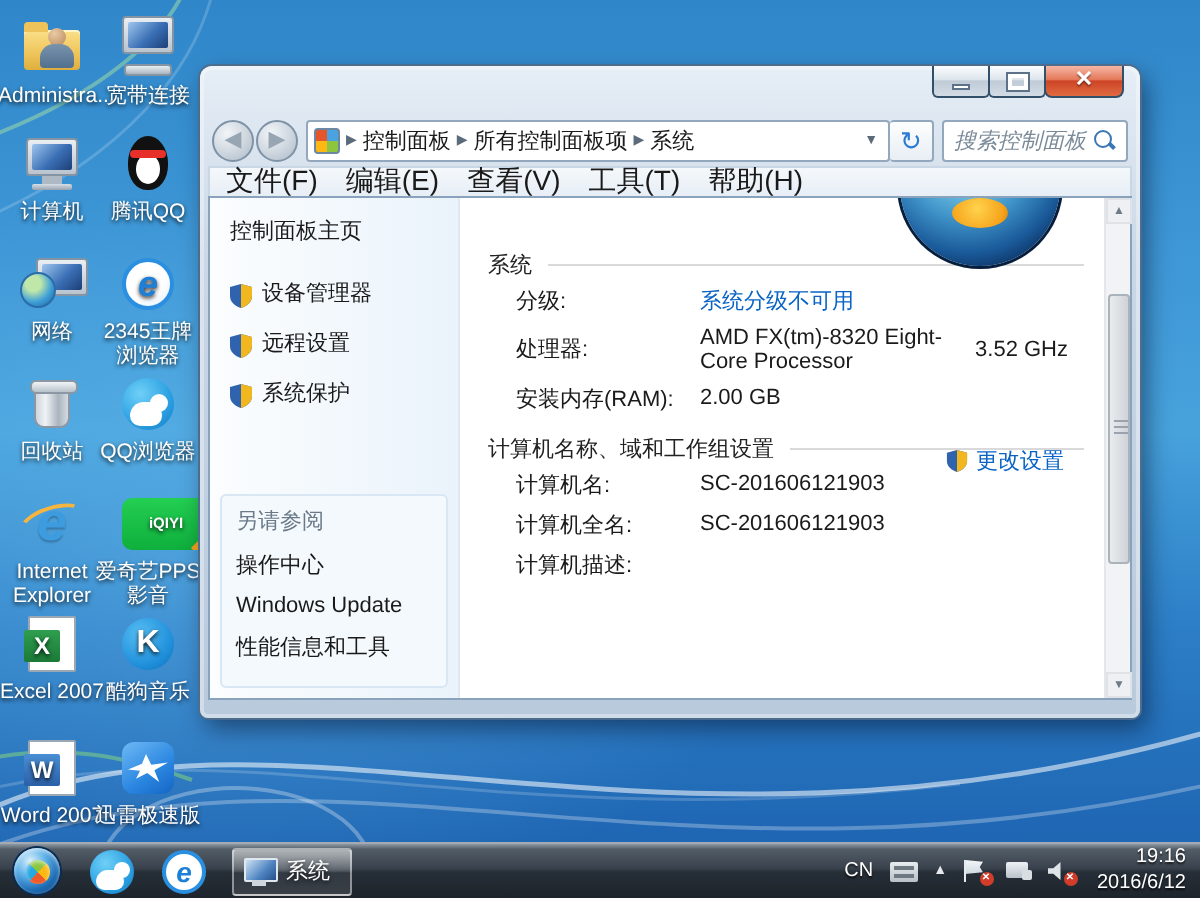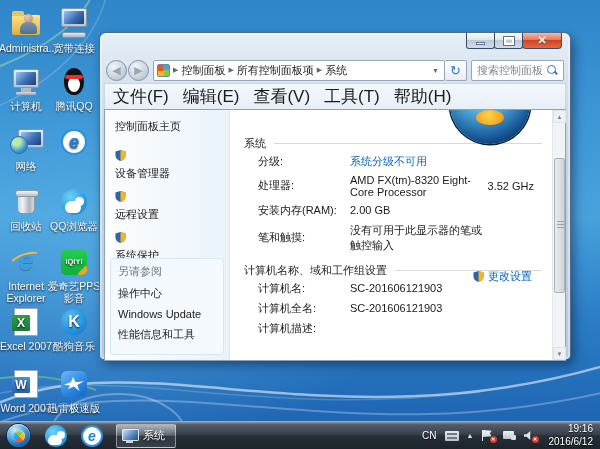--- a/index.html
+++ b/index.html
@@ -57,21 +57,21 @@
         background:radial-gradient(circle at 35% 30%,#6fd0f7,#2ba0e2 60%,#1479c2); overflow:hidden;}
   .qqb::before{ content:""; position:absolute; left:4px; top:12px; width:16px; height:12px;
         border-radius:8px 8px 6px 6px; background:#fff;}
   .qqb::after{ content:""; position:absolute; left:14px; top:8px; width:9px; height:9px;
         border-radius:50%; background:#fff;}
   .ie-e{ position:absolute; left:2px; top:0px; width:28px; height:30px; color:#3d9be0;
         font-size:27px; font-weight:bold; font-style:italic; line-height:30px; text-align:center;
         text-shadow:0 1px 1px rgba(0,0,0,.25);}
   .ie-ring{ position:absolute; left:-1px; top:7px; width:34px; height:16px; border:2.5px solid transparent;
         border-top-color:#f5b53f; border-radius:50%; transform:rotate(-18deg);}
-  .iqiyi{ position:absolute; left:3px; top:3px; width:26px; height:26px; border-radius:5px;
+  .iqiyi{ position:absolute; left:3px; top:3px; width:44px; height:26px; border-radius:5px;
         background:linear-gradient(#23cf52,#0faf3c); color:#fff; font-weight:bold; font-size:7.5px;
         text-align:center; line-height:26px; overflow:hidden;}
   .iqiyi::after{ content:""; position:absolute; right:-5px; bottom:-5px; width:12px; height:12px;
         background:#f6a21c; transform:rotate(45deg);}
   .sheet{ position:absolute; left:4px; top:2px; width:24px; height:28px; background:#fff;
         border:1px solid #9aa7b4; border-radius:1px;}
   .sheet .blk{ position:absolute; left:-3px; top:6px; width:18px; height:16px; color:#fff;
         font-weight:bold; font-size:12px; text-align:center; line-height:16px; border-radius:1px;}
   .blk.green{ background:linear-gradient(#2f9e4f,#1b7a37);}
   .blk.blue{ background:linear-gradient(#4a8fd4,#2b5fa8);}
@@ -111,35 +111,35 @@
   .cpicon{ width:13px; height:13px; border-radius:2px; flex:0 0 13px;
      background:conic-gradient(#4aa3e0 0 25%, #8cc63f 0 50%, #fdb813 0 75%, #e5572b 0); border:1px solid #6b87a2;}
   .crumb-sep{ color:#5b6b7a; font-size:7px; }
   .addr-spacer{ flex:1; }
   .addr-drop{ color:#5a6a79; font-size:7px; padding:0 2px; }
   .refreshbtn{ width:22px; height:21px; border:1px solid #93a8bd; border-left:none; border-radius:2px;
      background:linear-gradient(#fdfefe,#e8eef4); color:#2b7bd4; font-size:13px; text-align:center;
      line-height:19px; margin-left:-4px;}
   .searchbox{ flex:1; height:21px; background:#fff; border:1px solid #93a8bd; border-radius:2px;
      display:flex; align-items:center; padding:0 5px; font-size:11px; }
-  .searchbox .ph{ flex:1; color:#7a8a99; }
+  .searchbox .ph{ flex:1; color:#7a8a99; font-style:italic; }
   .mag{ width:12px; height:12px; position:relative; }
   .mag::before{ content:""; position:absolute; left:1px; top:1px; width:7px; height:7px;
      border:1.5px solid #3a76b5; border-radius:50%;}
   .mag::after{ content:""; position:absolute; left:8px; top:8px; width:4px; height:1.5px;
      background:#3a76b5; transform:rotate(45deg);}
 
-  .menubar{ height:26px; background:linear-gradient(#f4f8fb,#e7eef6); border:1px solid #c9d6e4; border-bottom:none;
-     display:flex; align-items:center; gap:14px; padding:0 8px; font-size:17px; color:#1a1a1a;}
+  .menubar{ height:15px; background:linear-gradient(#f4f8fb,#e7eef6); border:1px solid #c9d6e4; border-bottom:none;
+     display:flex; align-items:center; gap:14px; padding:0 8px; font-size:14px; color:#1a1a1a;}
   .client{ height:252px; background:#fff; border:1px solid #8aa3bc; display:flex; position:relative; }
 
   .sidebar{ flex:0 0 125px; background:linear-gradient(90deg,#fbfdfe,#eaf3fb); padding:7px 20px 6px 10px;
      font-size:11px; color:#1a1a1a; position:relative; border-right:1px solid #dfe9f2;}
   .sb-home{ margin:2px 0 16px 0; }
-  .sb-task{ display:flex; align-items:flex-start; gap:5px; margin:0 0 10px 0;flex-direction:column; }
+  .sb-task{ display:flex; align-items:flex-end; gap:5px; margin:0 0 10px 0; }
   .shield{ width:11px; height:12px; flex:0 0 11px; display:inline-block; }
   .seealso{ position:absolute; left:5px; right:5px; bottom:5px; border:1px solid #d9e7f4; background:#f4f9fd;
      border-radius:3px; padding:5px 7px; }
   .seealso .t{ color:#6a7a89; margin-bottom:6px; }
   .seealso .l{ margin:7px 0; }
 
   .content{ flex:1; position:relative; padding:4px 10px 0 14px; font-size:11px; color:#1a1a1a; overflow:hidden;}
   .orb{ position:absolute; right:22px; top:-46px; width:80px; height:80px; border-radius:50%;
      background:radial-gradient(circle at 42% 30%, #7fd0ea 0 18%, #3f93c8 45%, #1a5a9a 68%, #0d3566 82%, #092547 100%);
      box-shadow:0 0 0 1.5px #071f3c;}
@@ -257,20 +257,21 @@
     <div class="ic">
         <div class="mon" style="left:8px"></div>
         <div class="globe"></div>
       </div>
     <div>网络</div>
   </div>
   <div class="dicon c2 r3">
     <div class="ic">
         <div class="circle-e">e</div>
       </div>
+    <div>2345王牌浏览器</div>
   </div>
   <div class="dicon c1 r4">
     <div class="ic">
         <div class="bin"></div>
       </div>
     <div>回收站</div>
   </div>
   <div class="dicon c2 r4">
     <div class="ic">
         <div class="qqb"></div>
@@ -411,25 +412,20 @@
             <span></span>
         </div>
         <div class="irow">
           <span class="lab">处理器:</span>
           <span>AMD FX(tm)-8320 Eight-Core Processor</span>
           <span class="ext">3.52 GHz</span>
         </div>
         <div class="irow">
           <span class="lab">安装内存(RAM):</span>
           <span>2.00 GB</span>
-            <span></span>
-        </div>
-        <div class="irow">
-          <span class="lab">笔和触摸:</span>
-          <span>没有可用于此显示器的笔或触控输入</span>
             <span></span>
         </div>
 
         <div class="cn-wrap">
           <div class="sect" style="margin-top:8px">
             <span>计算机名称、域和工作组设置</span>
             <div class="line"></div>
           </div>
           <div class="change-settings">
             <svg class="shield" style="width:10px;height:11px" viewBox="0 0 11 12">

